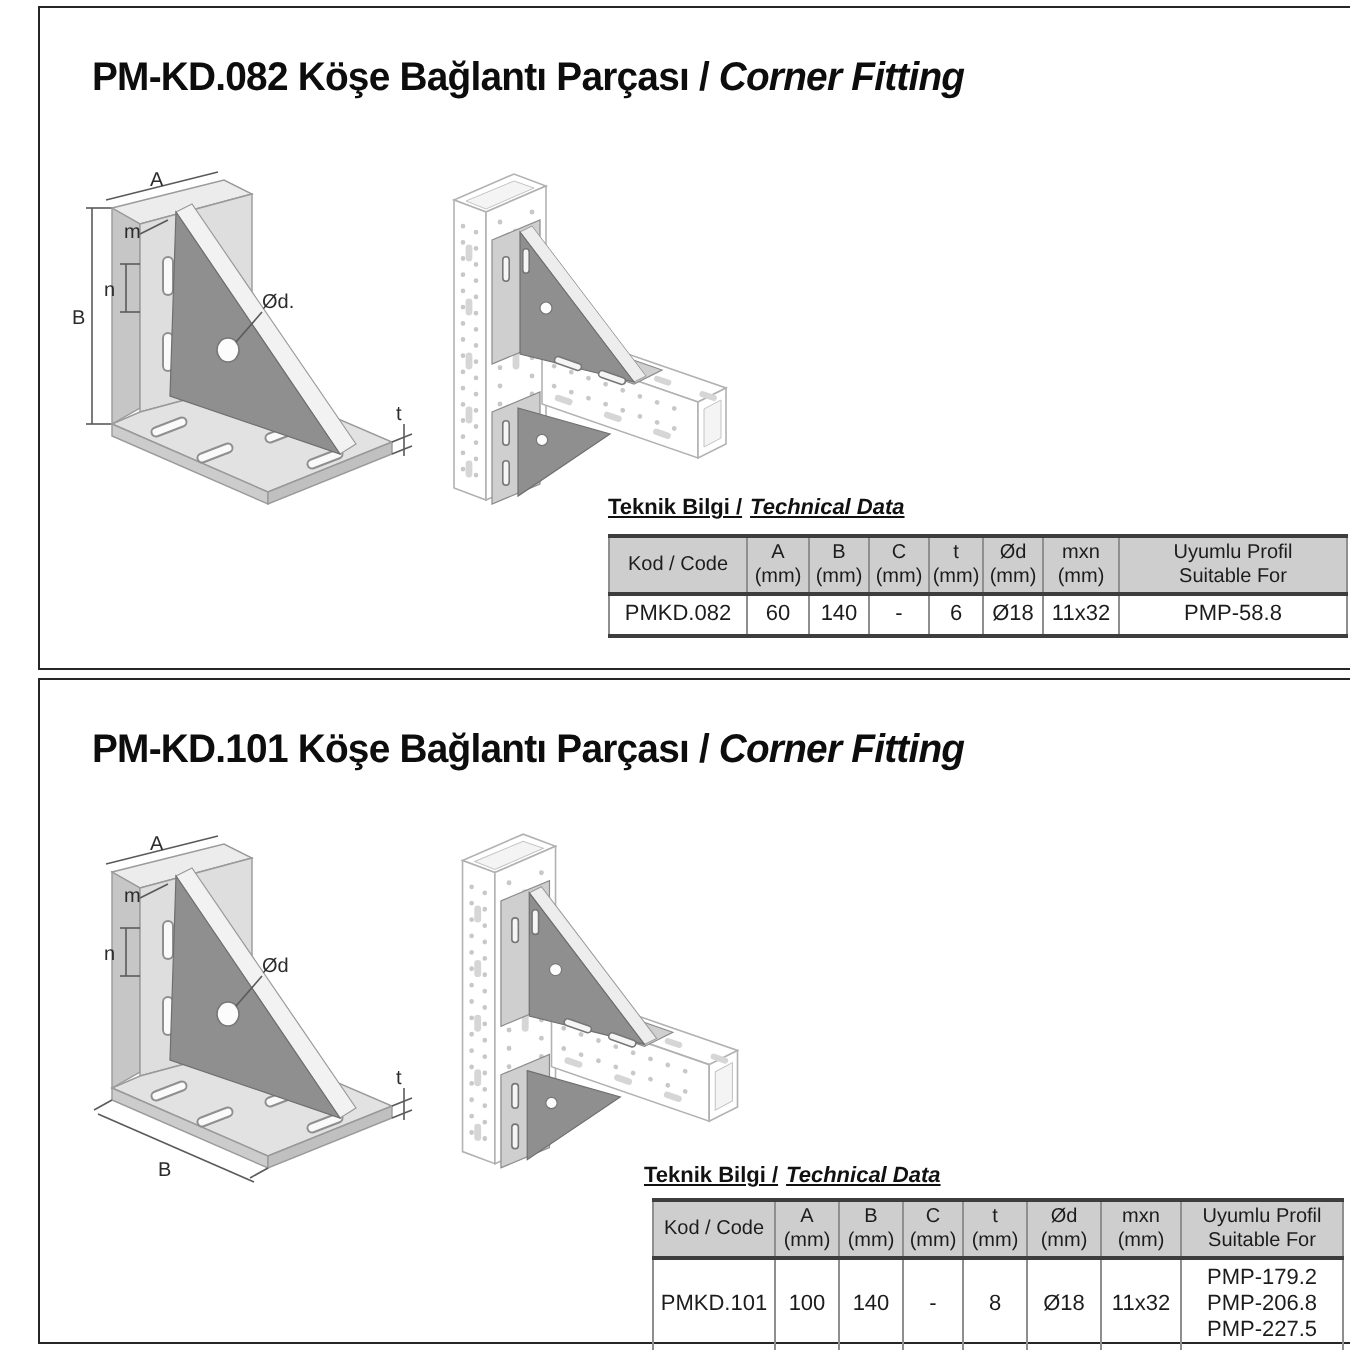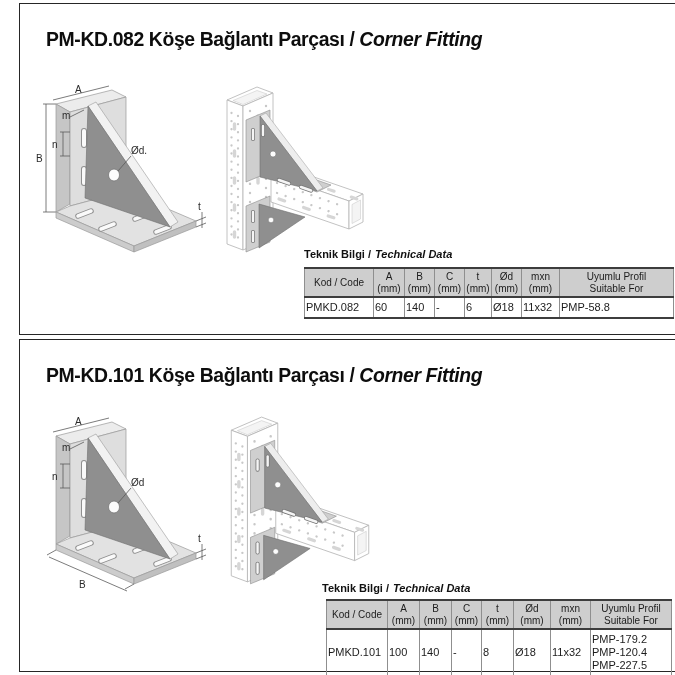--- a/index.html
+++ b/index.html
@@ -10,25 +10,25 @@
   .panel{position:absolute;left:19px;width:666px;border:1px solid #262626;background:#fff;padding-left:44px;}
   #panel1{top:3px;height:330px;}
   #panel2{top:339px;height:331px;}
   .title{
     position:absolute;left:26px;top:24px;margin:0;
     font-size:20px;font-weight:bold;letter-spacing:-0.4px;white-space:nowrap;
     color:#0d0d0d;transform:scaleX(0.97);transform-origin:left top;
   }
   .it{font-style:italic;}
   .title .it{margin-left:5px;}
-  .tech-label{position:absolute;font-size:11px;font-weight:bold;color:#111;white-space:nowrap;}
+  .tech-label{position:absolute;font-size:11px;font-weight:bold;color:#111;white-space:nowrap;text-decoration:underline;}
   .tech-label .it{margin-left:4px;}
   .data-table{
     position:absolute;border-collapse:collapse;table-layout:fixed;
-    color:#1c1c1c;
+    text-align:center;color:#1c1c1c;
     border-left:1px solid #8f8f8f;border-right:1px solid #8f8f8f;
     border-top:2px solid #3d3d3d;border-bottom:2px solid #3d3d3d;
   }
   .data-table th{
     background:#cecece;font-weight:normal;font-size:10px;line-height:1.15;
     padding:2px 1px;border-left:1px solid #8f8f8f;border-bottom:2px solid #3d3d3d;
     vertical-align:middle;
   }
   .data-table td{
     border-left:1px solid #8f8f8f;font-size:11px;line-height:1.2;
@@ -366,19 +366,19 @@
       <tr>
         <td>PMKD.101</td>
         <td>100</td>
         <td>140</td>
         <td>-</td>
         <td>8</td>
         <td>Ø18</td>
         <td>11x32</td>
         <td>
           <div>PMP-179.2</div>
-          <div>PMP-120.4</div>
+          <div>PMP-206.8</div>
           <div>PMP-227.5</div>
         </td>
       </tr>
     </tbody>
   </table>
 </div>
 
 </body></html>

